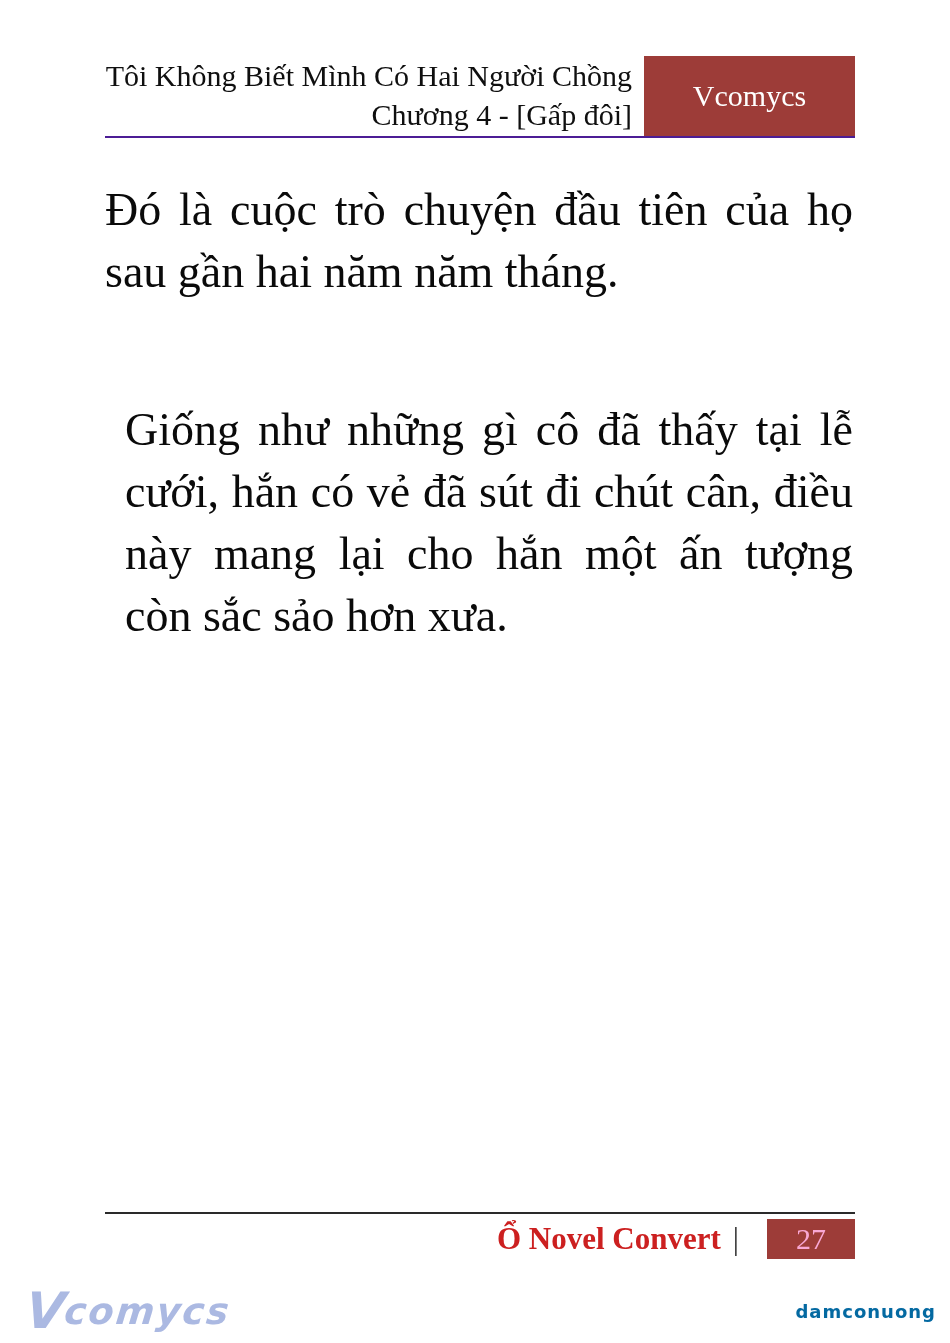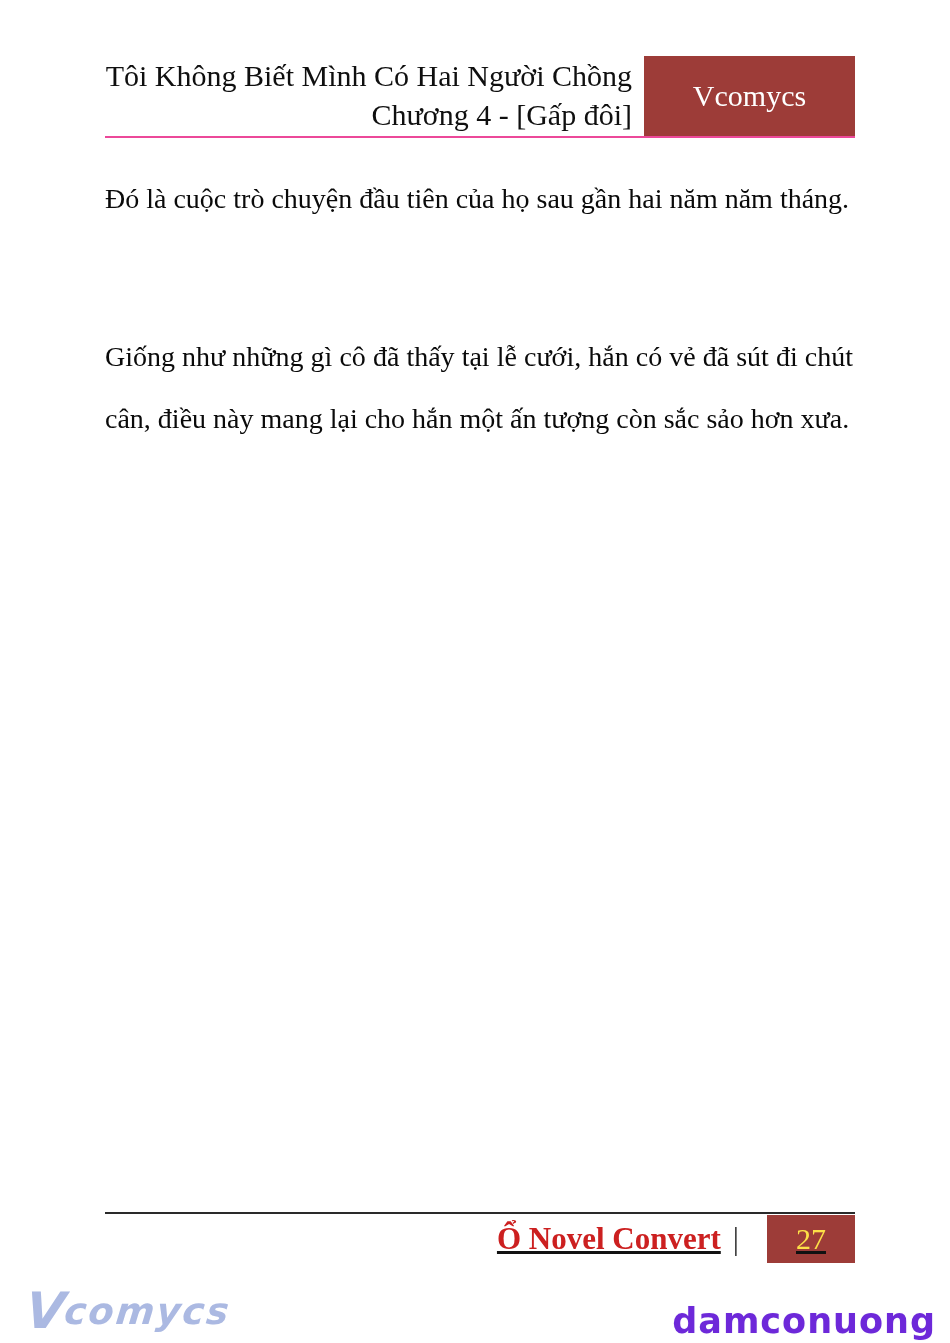--- a/index.html
+++ b/index.html
@@ -12,21 +12,21 @@
     overflow:hidden;
   }
 
   
   .header {
     position:absolute;
     left:105px; top:56px;
     width:750px;
     display:flex;
     align-items:stretch;
-    border-bottom:2px solid #ec4899;
+    border-bottom:2px solid #4c1d95;
   }
   .header-titles {
     flex:1;
     text-align:right;
     font-size:30px;
     line-height:39px;
     padding-right:12px;
     padding-bottom:2px;
     color:#0f0f0f;
     white-space:nowrap;
@@ -40,41 +40,40 @@
     justify-content:center;
     text-align:center;
     font-size:30px;
     line-height:37px;
     padding:2px 0 3px 0;
   }
 
   
   .body-text {
     position:absolute;
-    left:105px; top:168px;
+    left:105px; top:179px;
     width:748px;
-    font-size:28px;
+    font-size:46px;
     line-height:62px;
     text-align:justify;
     color:#0a0a0a;
   }
   .body-text p { margin:0 0 96px 0; }
-  .body-text p:last-child { margin-bottom:0; }
+  .body-text p:last-child { margin-bottom:0;margin-left:20px; }
 
   
   .footer {
     position:absolute;
     left:105px; top:1212px;
     width:750px;
     border-top:2px solid #2a2a2a;
     display:flex;
     align-items:center;
     justify-content:flex-end;
     padding-top:0;
-    text-decoration:underline;
   }
   .footer-text {
     display:flex;
     align-items:baseline;
     font-size:31px;
     line-height:50px;
     white-space:nowrap;
   }
   .footer-brand {
     color:#cc2020;
@@ -82,23 +81,23 @@
   }
   .footer-sep {
     color:#333;
     padding:0 12px;
     font-weight:normal;
   }
   .footer-note { color:#111; }
   .footer-pagebox {
     margin-left:16px;
     width:88px;
-    height:48px;
+    height:40px;
     background:#9d3c38;
-    color:#fde047;
+    color:#f9a8d4;
     display:flex;
     align-items:center;
     justify-content:center;
     font-size:30px;
   }
 
   
   .wm-logo {
     position:absolute;
     left:26px; top:1282px;
@@ -114,23 +113,23 @@
   .wm-logo .logo-cap {
     font-size:50px;
     vertical-align:-4px;
     margin-right:-2px;
   }
   .wm-right {
     position:absolute;
     right:14px; top:1301px;
     font-family:"DejaVu Sans", sans-serif;
     font-weight:bold;
-    font-size:35px;
+    font-size:18px;
     letter-spacing:1px;
-    color:#6d28d9;
+    color:#0369a1;
     text-shadow:0 0 2px #eef2fa;
   }
 </style>
 </head>
 <body>
 
 <div class="page">
 
   <div class="header">
     <div class="header-titles">

